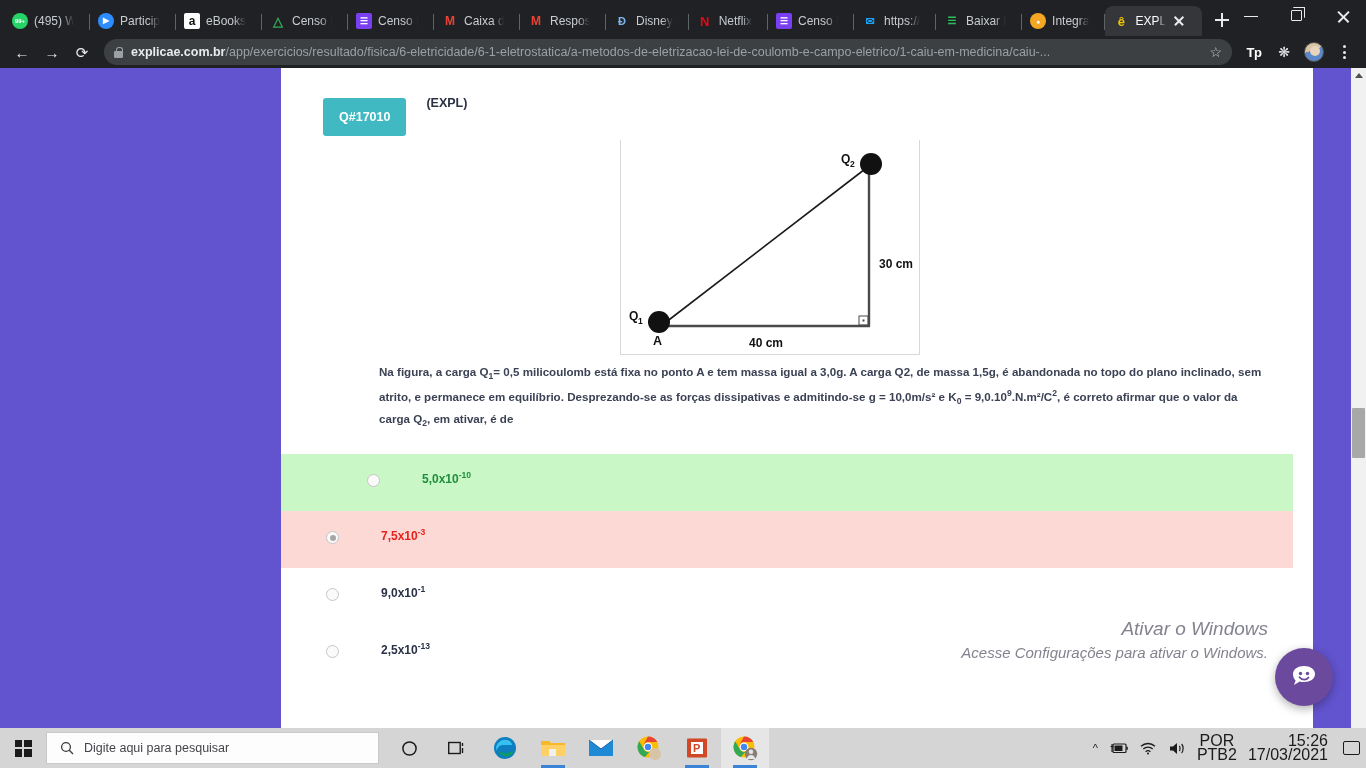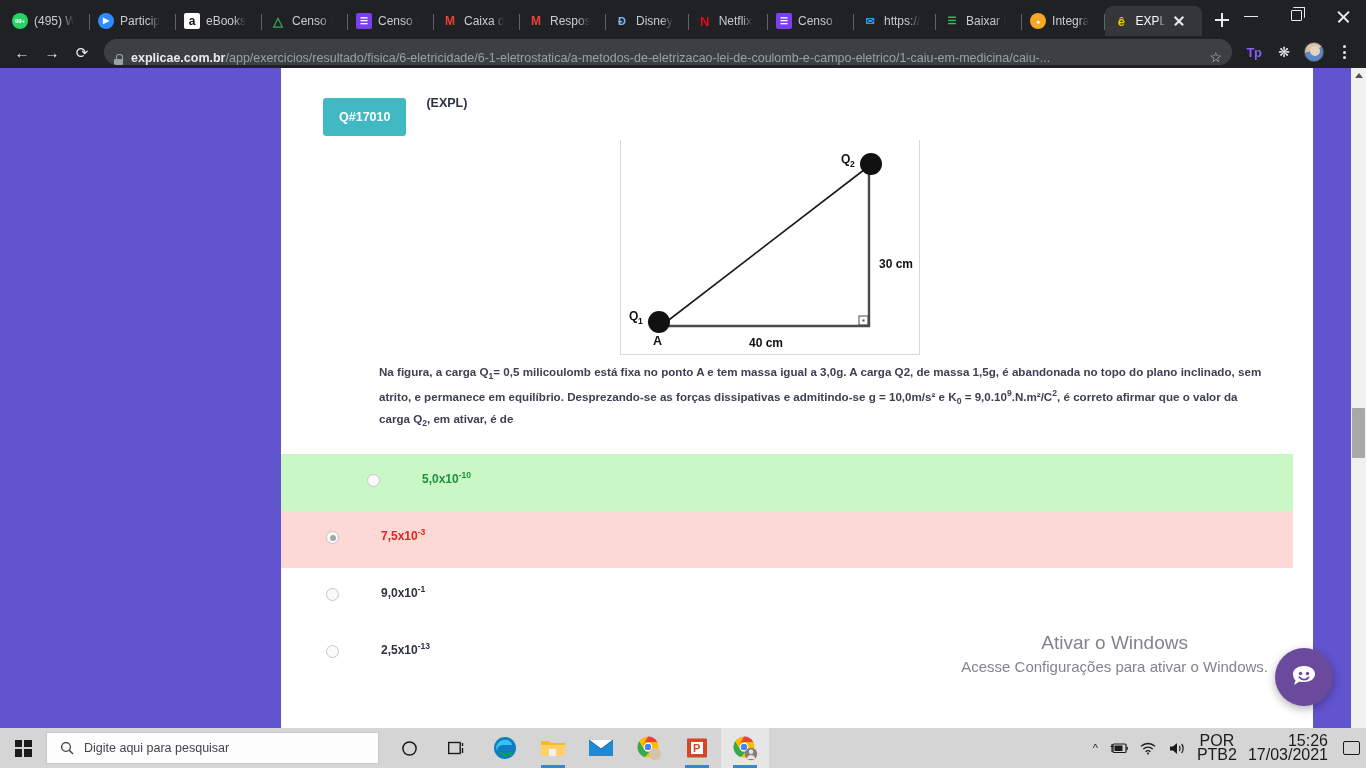--- a/index.html
+++ b/index.html
@@ -88,42 +88,42 @@
     height: 32px; background: #202124;
     display: flex; align-items: center; gap: 2px; padding: 0 8px;
   }
   .navbtn {
     width: 28px; height: 28px; border-radius: 50%;
     display: flex; align-items: center; justify-content: center;
     color: #e8eaed; font-size: 15px; line-height: 1;
   }
   .omnibox {
     flex: 1; height: 26px; background: #3c4043; border-radius: 13px;
-    display: flex; align-items: flex-end; gap: 8px; padding: 0 10px;
+    display: flex; align-items: center; gap: 8px; padding: 0 10px;
     margin: 0 6px; overflow: hidden;
   }
   .urltext {
     font-size: 12.5px; color: #9aa0a6; white-space: nowrap;
     overflow: hidden; flex: 1;
   }
   .urltext b { color: #e8eaed; font-weight: 700; }
   .lock {
     width: 9px; height: 11px; position: relative; flex: 0 0 9px;
   }
   .lock::before {
     content: ""; position: absolute; bottom: 0; left: 0;
     width: 9px; height: 6.5px; background: #9aa0a6; border-radius: 1.2px;
   }
   .lock::after {
     content: ""; position: absolute; top: 0; left: 2px;
     width: 5px; height: 6px; border: 1.5px solid #9aa0a6;
     border-bottom: none; border-radius: 3px 3px 0 0;
   }
   .star { color: #c8ccd0; font-size: 14px; }
-  .tpicon { color: #8b5cf6; font-weight: 700; font-size: 13px; letter-spacing: -0.5px; }
+  .tpicon { color: #ffffff; font-weight: 700; font-size: 13px; letter-spacing: -0.5px; }
   .ext { color: #e8eaed; font-size: 14px; }
   .avatar-tb {
     width: 20px; height: 20px; border-radius: 50%;
     background: linear-gradient(160deg,#d7c3a5 40%,#5b88c9 40%);
     border: 1px solid #555; position: relative; overflow: hidden;
   }
   .avatar-tb::after {
     content: ""; position: absolute; left: 5px; top: 3px;
     width: 10px; height: 10px; border-radius: 50%; background: #e8d4bc;
   }
@@ -185,22 +185,22 @@
   }
   .opt-label {
     font-size: 12px; font-weight: 700; color: #2b3245;
     margin-left: 42px; margin-top: 3px; line-height: 1;
   }
   .opt-label sup { font-size: 8.6px; }
   .option.correct .opt-label { color: #1f8f3e; }
   .option.chosen .opt-label  { color: #e8211c; }
 
   .watermark {
-    position: absolute; right: 45px; bottom: 50px; text-align: center;
-    color: #7b7b8d; pointer-events: none; user-select: none;
+    position: absolute; right: 45px; bottom: 64px; text-align: right;
+    color: #7b7b8d; pointer-events: none; user-select: none; font-style: italic;
   }
   .wm1 { font-size: 19px; line-height: 26px; color: #83838f; }
   .wm2 { font-size: 15px; line-height: 22px; color: #83838f; }
 
   .chatbtn {
     position: absolute; right: 18px; bottom: 22px;
     width: 58px; height: 58px; border-radius: 50%;
     background: #6b4a9e;
     display: flex; align-items: center; justify-content: center;
     box-shadow: 0 3px 10px rgba(0,0,0,.3);

